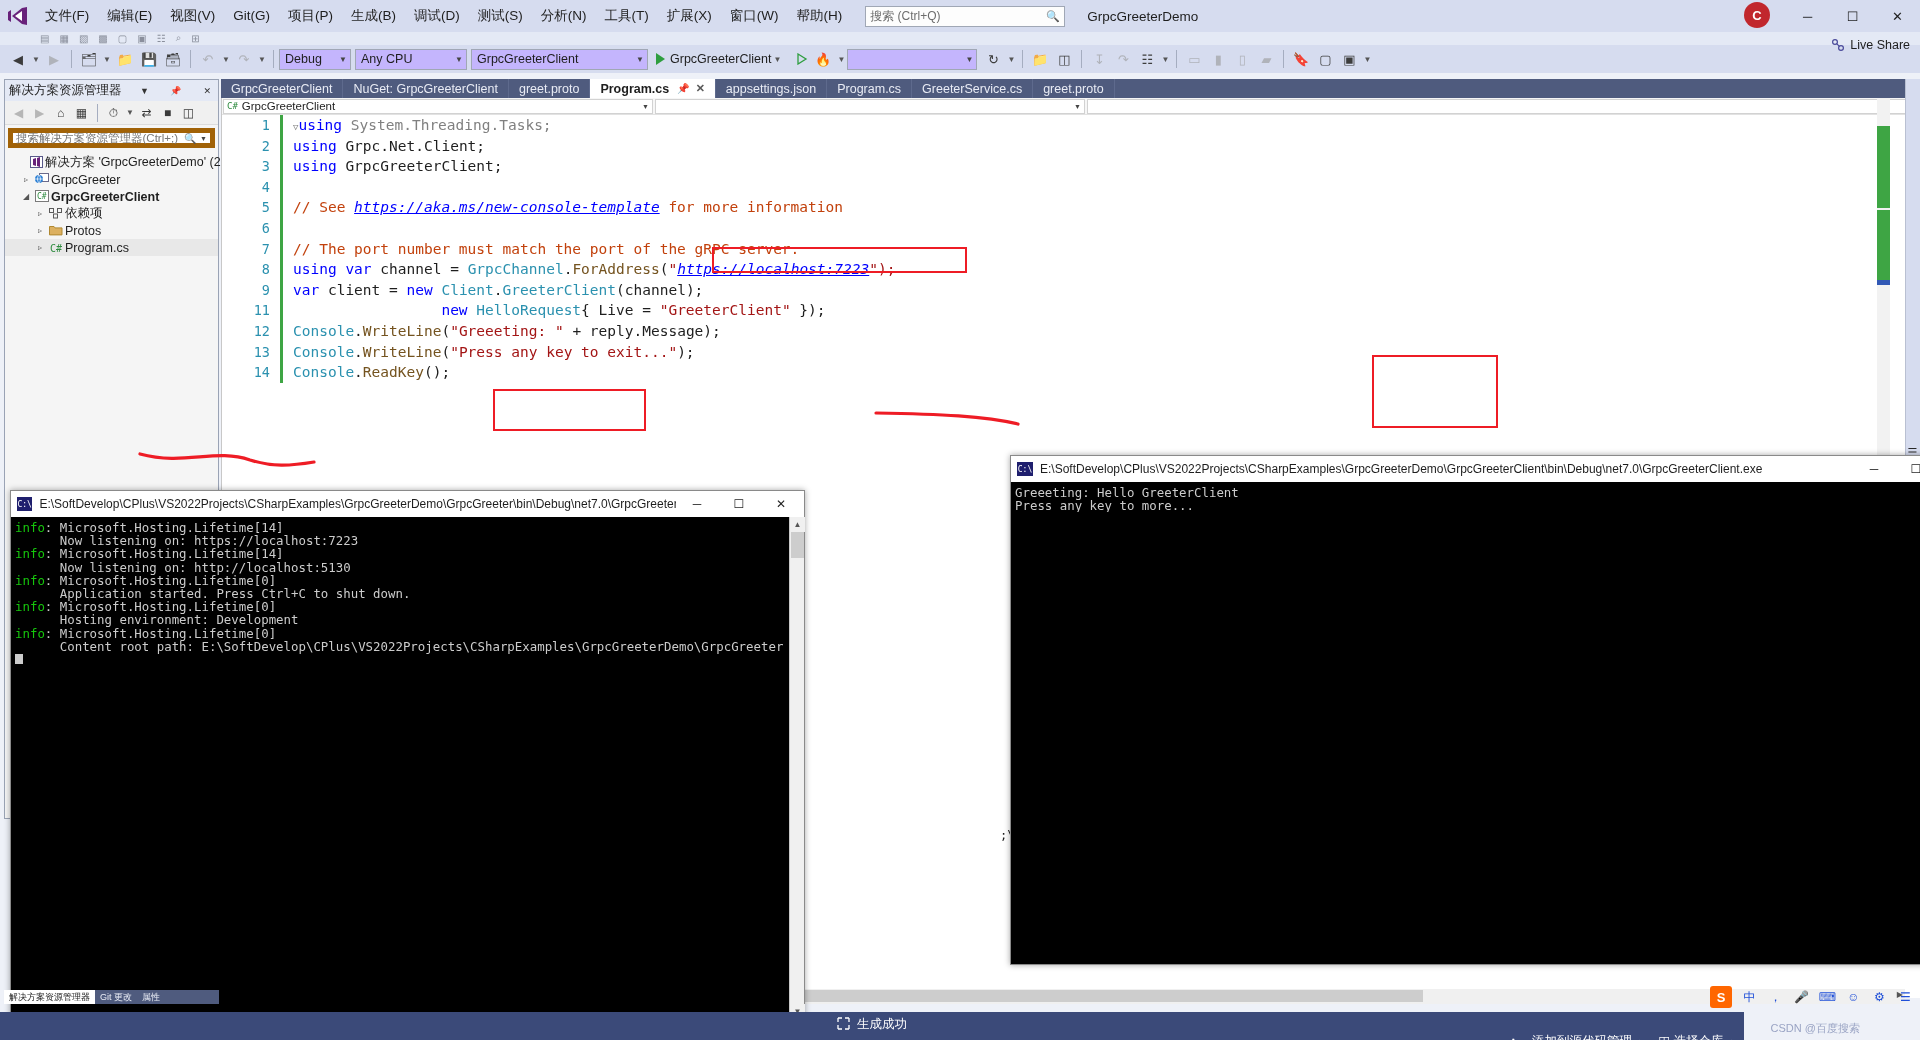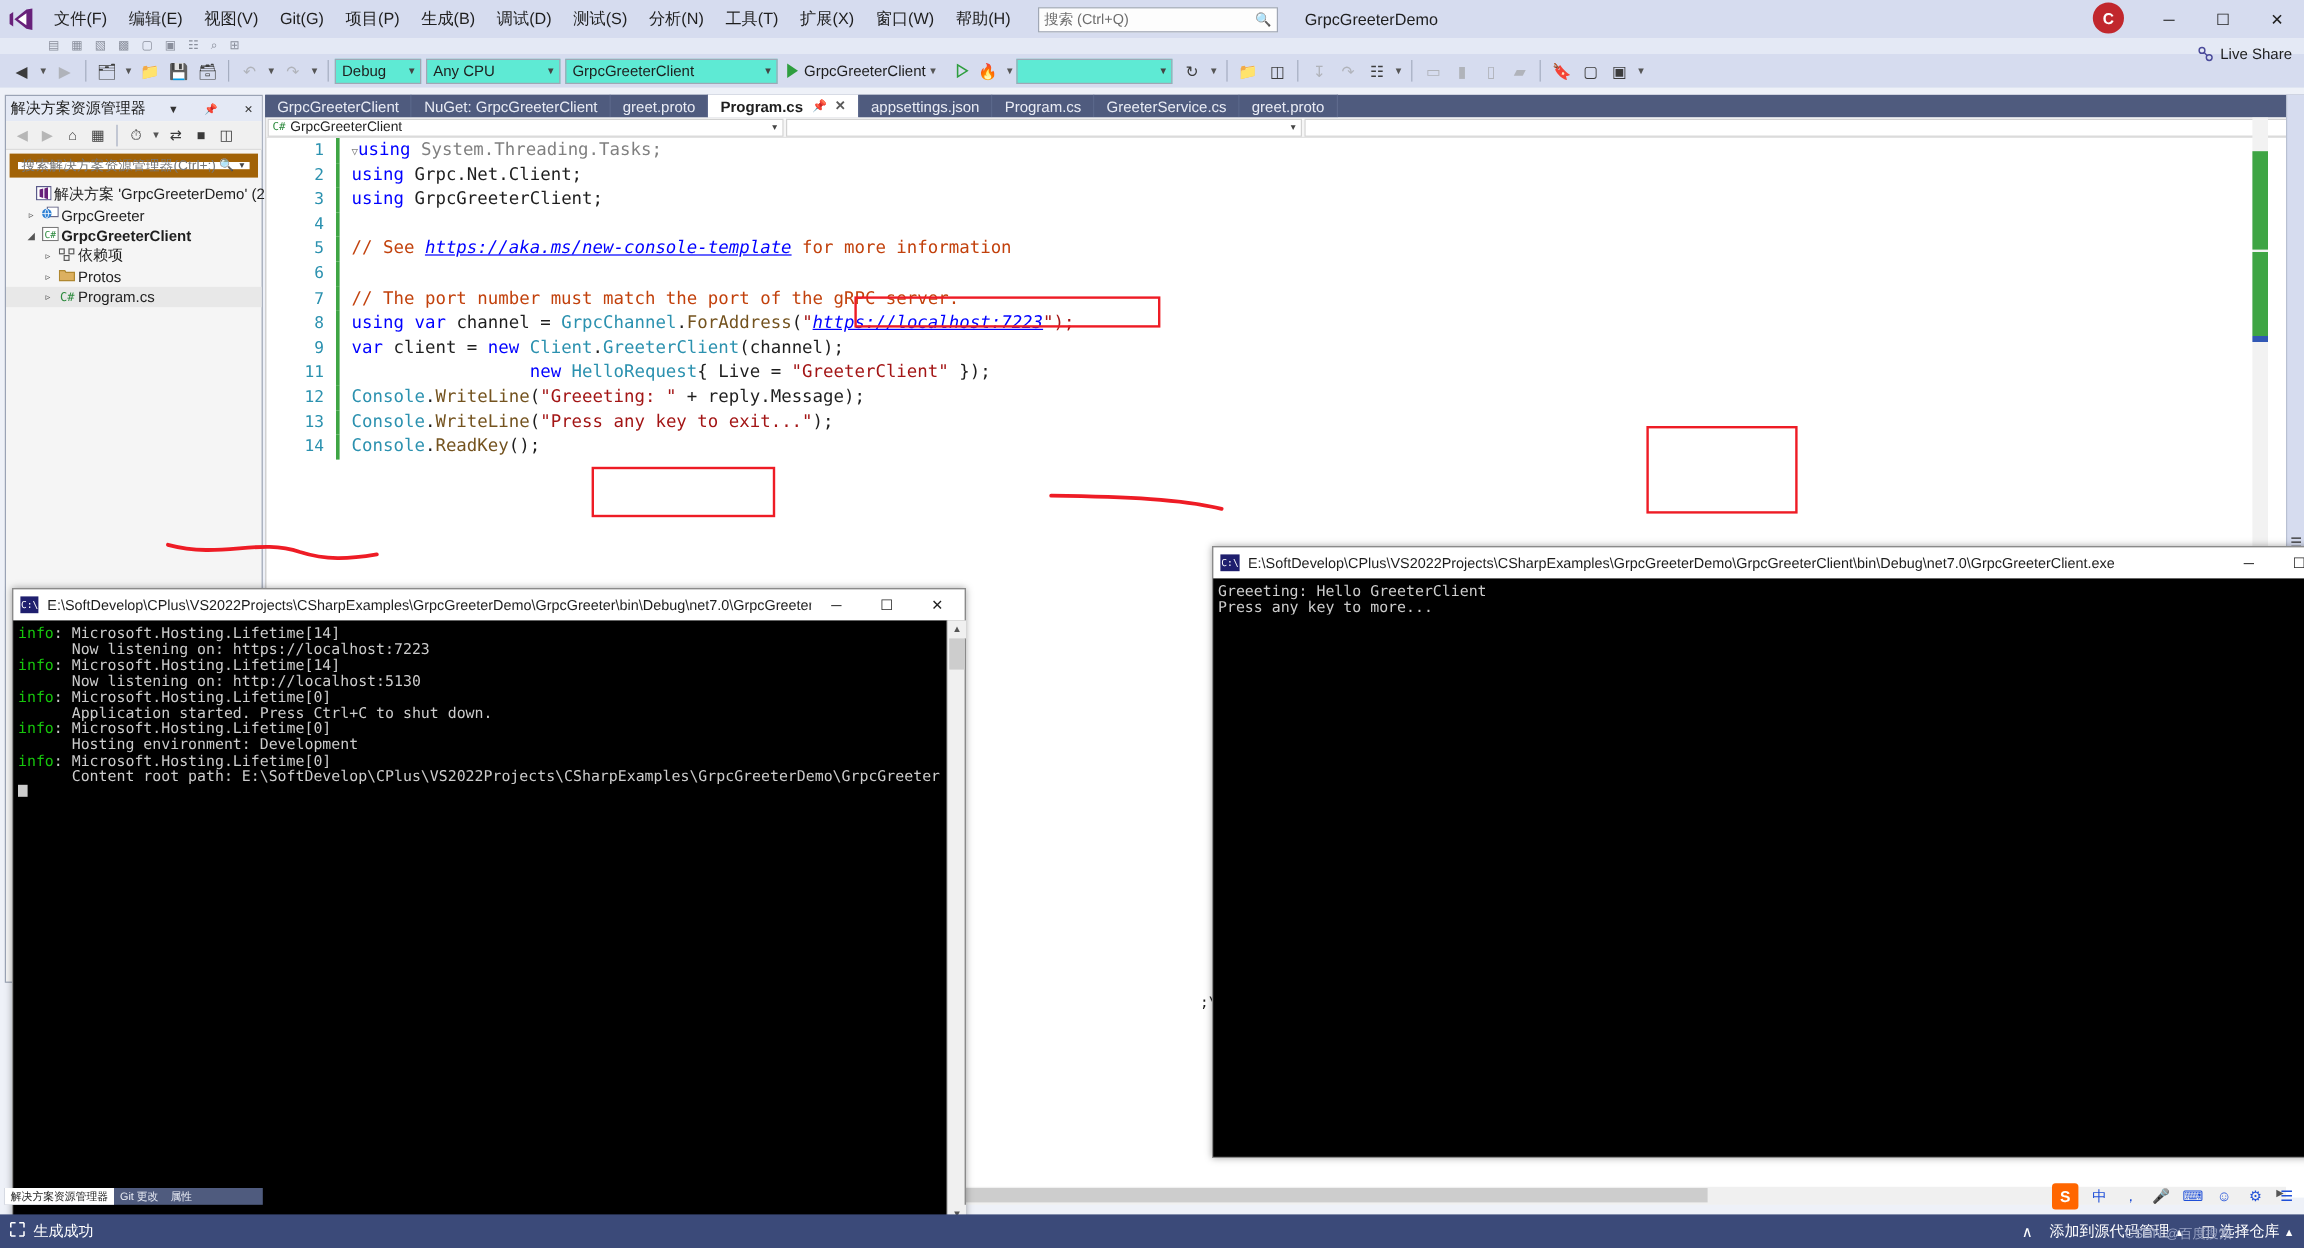--- a/index.html
+++ b/index.html
@@ -61,21 +61,21 @@
     background: #d6dcef; display: flex; align-items: center; padding-left: 6px;
   }
   .tb-sep { width: 1px; height: 18px; background: #a5adc0; margin: 0 5px; }
   .tb-btn {
     width: 24px; height: 22px; display: flex; align-items: center; justify-content: center;
     font-size: 13px; color: #3c3c3c;
   }
   .tb-btn.dim { color: #b0b3ba; }
   .tb-caret { font-size: 8px; color: #555; width: 12px; text-align: center; }
   .tb-combo {
-    height: 21px; background: #5eead4; border: 1px solid #a0a7b5;
+    height: 21px; background: #c4b5fd; border: 1px solid #a0a7b5;
     display: flex; align-items: center; padding: 0 3px 0 5px;
     font-size: 12.5px; color: #1e1e1e; margin-right: 4px;
   }
   .tb-combo .cb-caret { margin-left: auto; font-size: 8px; color: #444; padding-left: 6px; }
   .run-btn {
     display: flex; align-items: center; height: 22px; padding: 0 4px;
     font-size: 12.5px; color: #1e1e1e;
   }
   .play-tri {
     width: 0; height: 0; border-left: 9px solid #2e9e3f;
@@ -98,21 +98,21 @@
     height: 24px; background: #f0f0f0; display: flex; align-items: center;
     padding: 0 3px; border-bottom: 1px solid #dcdcdc;
   }
   .sln-tb-btn {
     width: 21px; height: 20px; display: flex; align-items: center; justify-content: center;
     font-size: 12px; color: #3a3a3a;
   }
   .sln-tb-btn.dim { color: #b6b6b6; }
   .sln-search {
     margin: 3px 3px 2px 3px; height: 20px; background: #fff;
-    border: 7px solid #a16207; display: flex; align-items: center;
+    border: 5px solid #a16207; display: flex; align-items: center;
     padding: 0 3px; font-size: 11.5px; color: #777;
   }
   .sln-search .mg { margin-left: auto; font-size: 10px; color: #444; }
   .sln-search .caret { font-size: 7px; color: #444; padding-left: 3px; }
   .tree { padding-top: 4px; font-size: 12.5px; color: #1e1e1e; }
   .tnode {
     display: flex; align-items: center; height: 17px; white-space: nowrap;
   }
   .tnode.sel { background: #e8e8e8; }
   .tw { width: 14px; text-align: center; font-size: 8px; color: #555; flex: 0 0 14px; }
@@ -221,23 +221,23 @@
   .bottom-dock {
     position: absolute; left: 4px; bottom: 36px; width: 215px; height: 14px;
     background: #4f5b7e;
     display: flex; align-items: center; font-size: 9px; color: #e9ecf5;
   }
   .dock-tab { padding: 0 5px; height: 14px; display:flex; align-items:center; white-space: nowrap; }
   .dock-tab.active { background: #fff; color: #1e1e1e; }
 
   
   .statusbar {
-    position: absolute; bottom: 0; left: 0; width: 1920px; height: 28px;
+    position: absolute; bottom: 0; left: 0; width: 1744px; height: 28px;
     background: #3b4a79; display: flex; align-items: center;
-    color: #ffffff; font-size: 12.5px; padding: 4px 8px;
+    color: #ffffff; font-size: 12.5px; padding: 4px 8px; flex-direction: column;
   }
   .sb-left { display: flex; align-items: center; gap: 7px; }
   .sb-right { margin-left: auto; display: flex; align-items: center; gap: 14px; }
   .tray {
     position: absolute; right: 6px; bottom: 30px; height: 26px;
     display: flex; align-items: center; gap: 9px;
   }
   .tray-ico {
     width: 17px; height: 17px; display:flex; align-items:center; justify-content:center;
     font-size: 12px; color: #1f4fd8;

